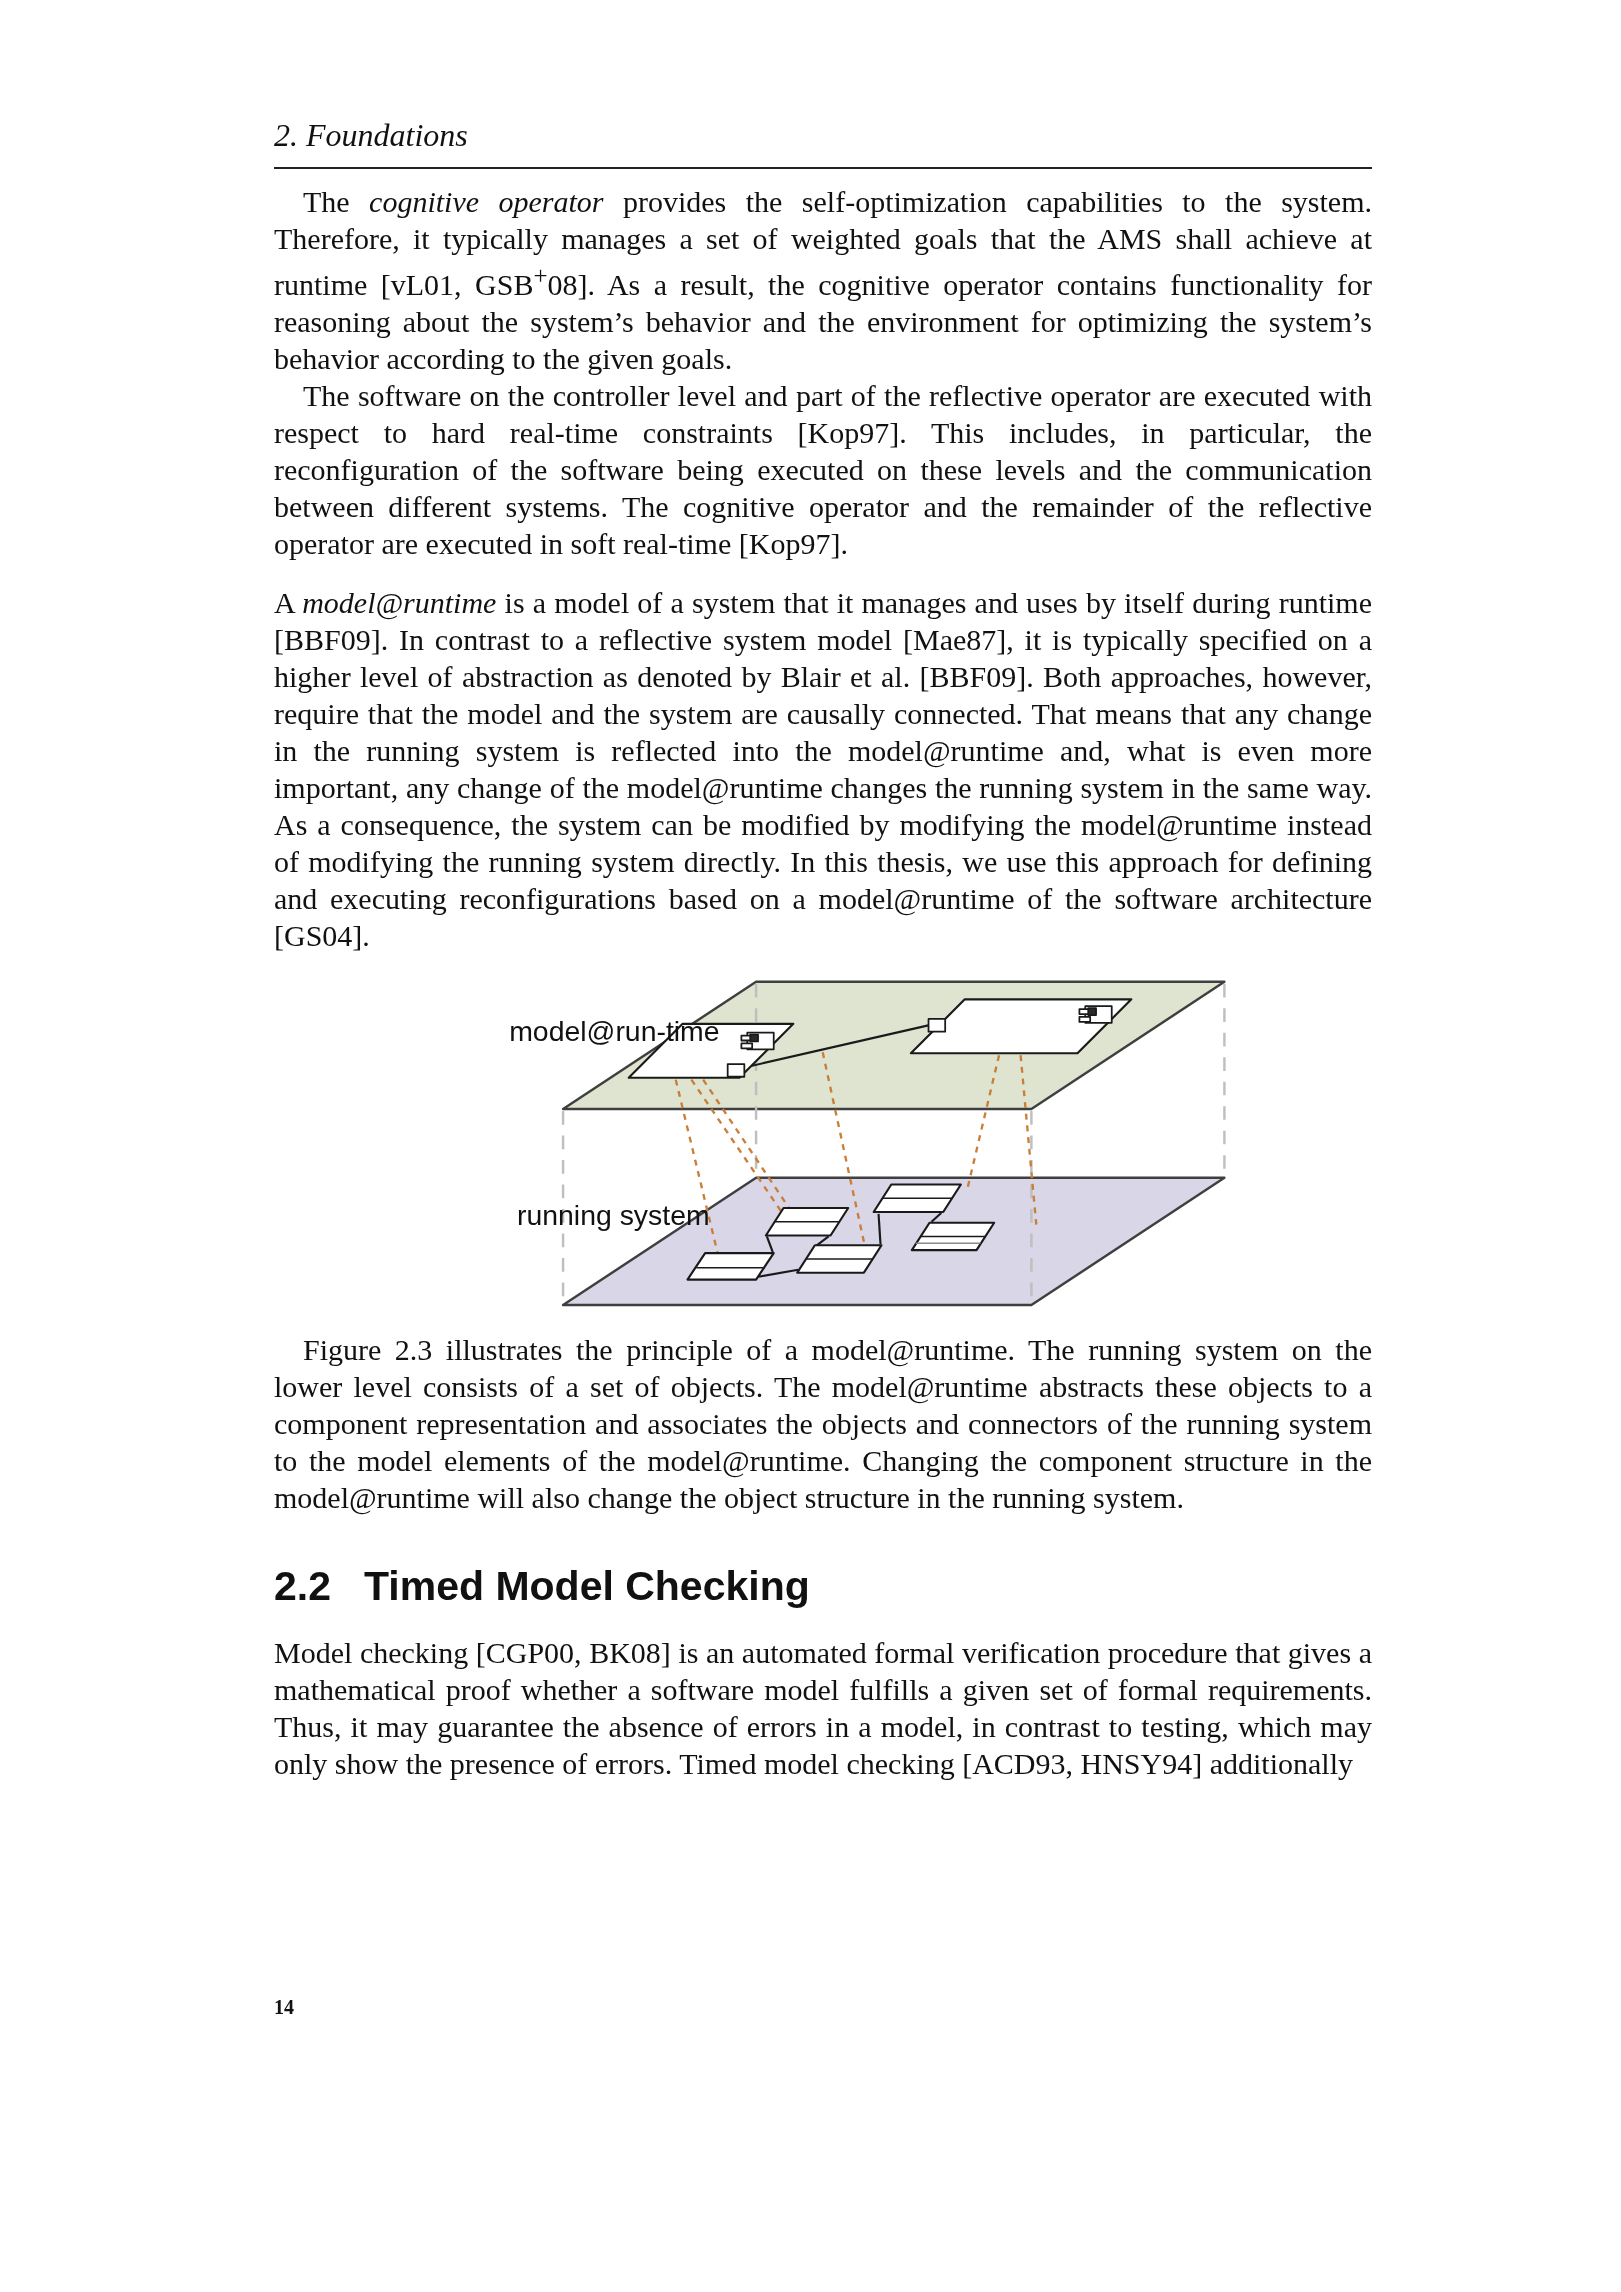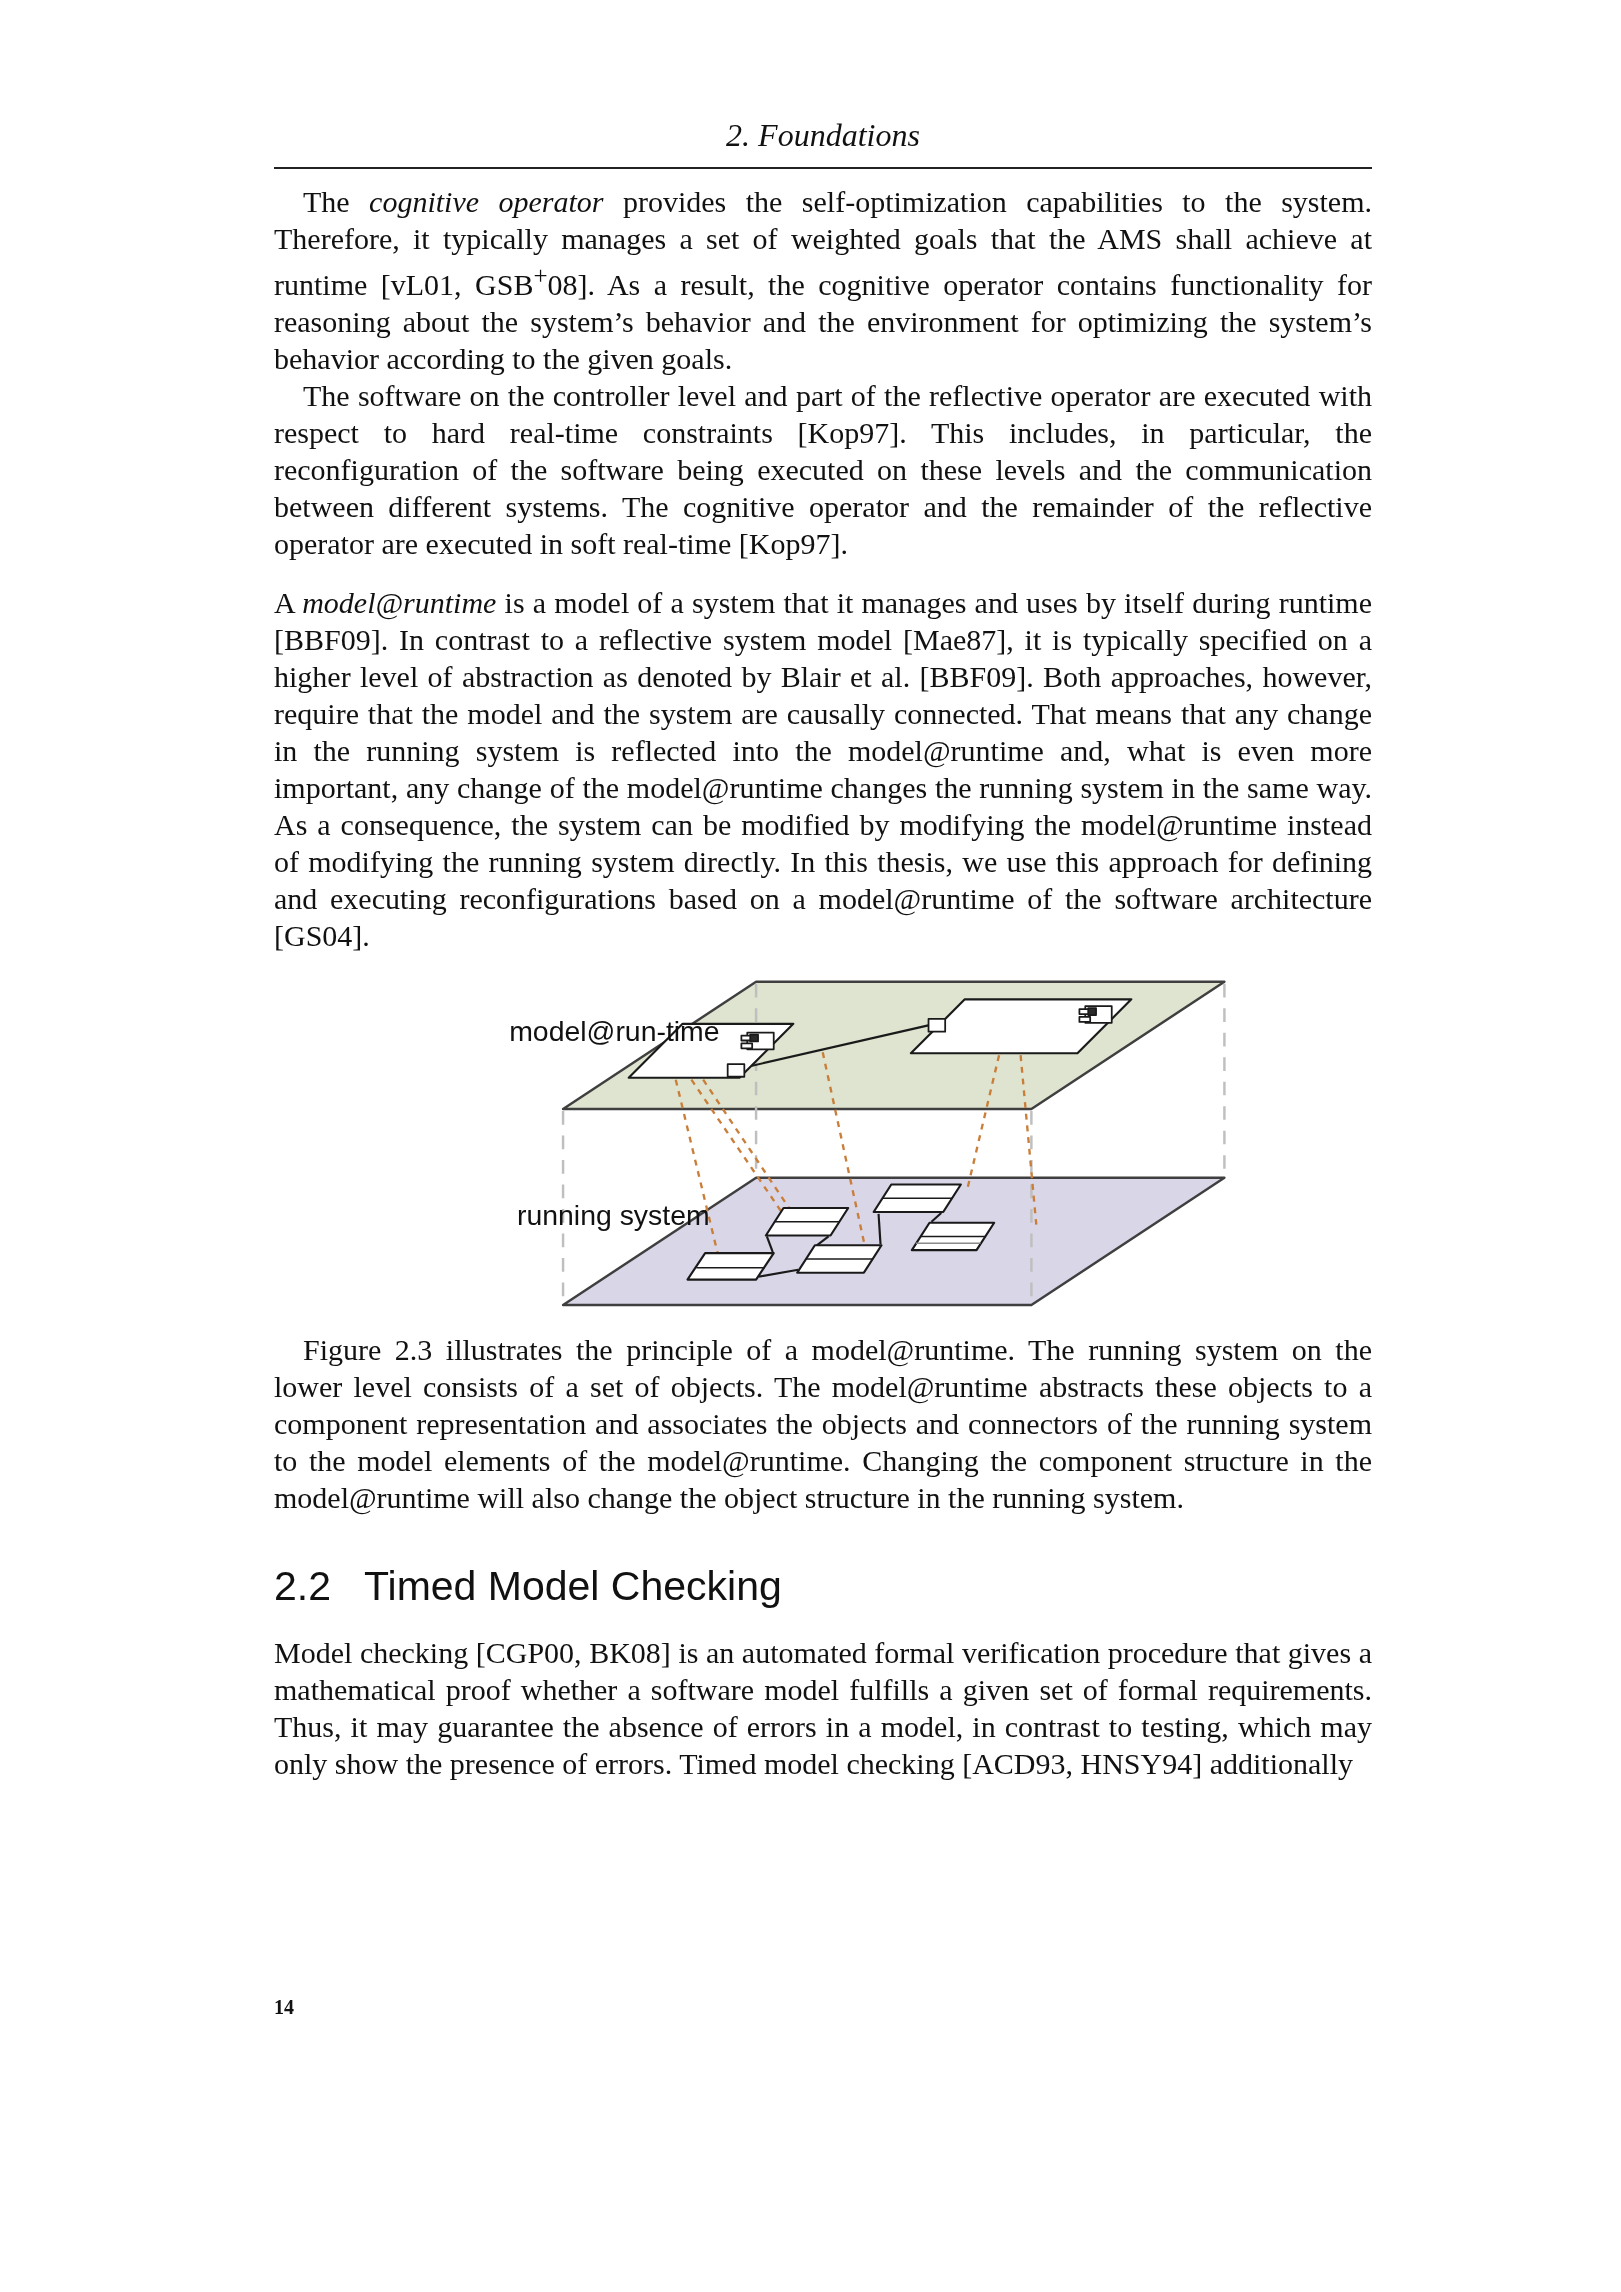--- a/index.html
+++ b/index.html
@@ -9,21 +9,20 @@
     background:#ffffff;
     box-sizing:border-box;
     padding:116px 249px 0 274px;
     font-family:"Liberation Serif", serif;
     color:#111;
   }
   .chapter-header{
     font-style:italic;
     font-size:32px;
     line-height:39px;
-    text-align:center;
   }
   .header-rule{
     border:none;border-top:2px solid #222;
     margin:11.8px 0 0 0;
   }
   p.body{
     margin:0;
     font-size:30px;
     line-height:37px;
     text-align:justify;
@@ -34,21 +33,21 @@
     margin:43px 0 0 0;
     font-family:"Liberation Sans", sans-serif;
     font-weight:bold;
     font-size:32px;
     line-height:43px;
   }
   h3.subsection .sec-num{margin-right:25.5px;}
   h2.section{
     margin:45px 0 0 0;
     font-family:"Liberation Sans", sans-serif;
-    font-weight:normal;
+    font-weight:bold;
     font-size:41px;
     line-height:51px;
   }
   h2.section .sec-num{margin-right:33px;}
   p.after-head{margin-top:22px;}
   figure.model-figure{
     margin:7.8px 0 0 196px;
     padding:0;
     width:774px;
   }

